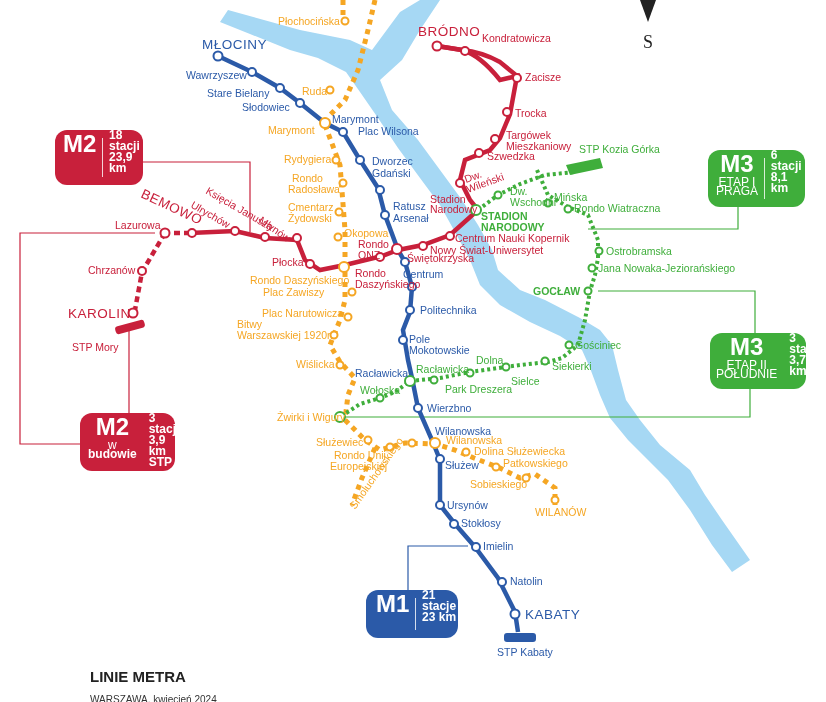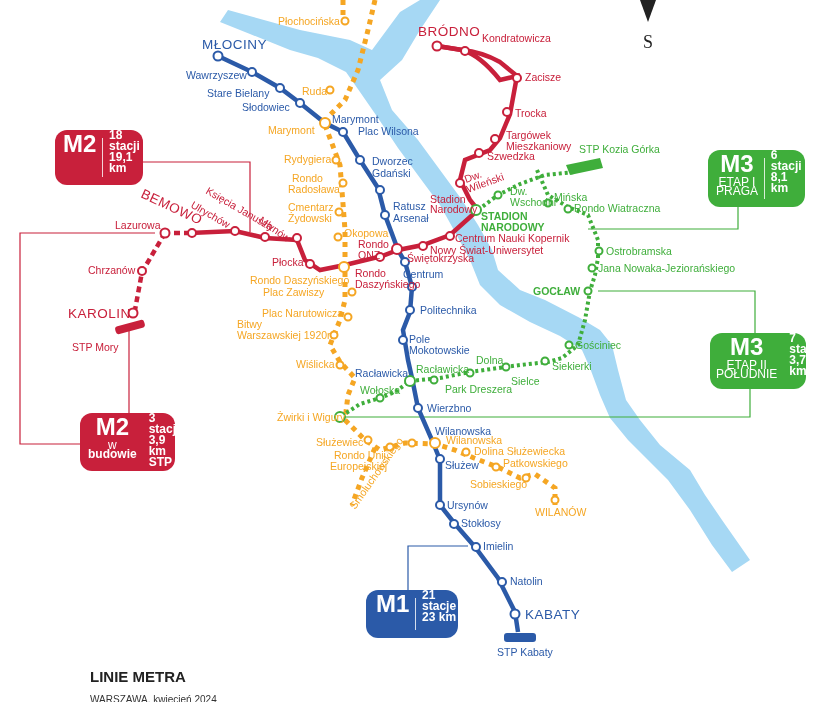--- a/index.html
+++ b/index.html
@@ -260,21 +260,21 @@
     <text x="470" y="488">Sobieskiego</text>
     <text x="535" y="516">WILANÓW</text>
   </g>
 </svg>
 
 <div class="badge" style="left:55px;top:130px;width:88px;height:55px;background:#c8203b;padding-left:8px;box-sizing:border-box;">
   <span class="code">M2</span>
   <span class="sep"></span>
   <div class="info">
       <div>18 stacji</div>
-      <div>19,1 km</div>
+      <div>23,9 km</div>
     </div>
 </div>
 
 <div class="badge" style="left:80px;top:413px;width:95px;height:58px;background:#c8203b;padding-left:8px;box-sizing:border-box;">
   <div style="text-align:center;">
     <div class="code">M2</div>
     <div class="sub">w</div>
     <div class="sub" style="font-weight:bold;">budowie</div>
   </div>
   <span class="sep"></span>
@@ -299,21 +299,21 @@
 </div>
 
 <div class="badge" style="left:710px;top:333px;width:96px;height:56px;background:#3fae3b;padding-left:6px;box-sizing:border-box;">
   <div style="text-align:center;">
     <div class="code">M3</div>
     <div class="sub">ETAP II</div>
     <div class="sub">POŁUDNIE</div>
   </div>
   <span class="sep"></span>
   <div class="info">
-      <div>7 stacji</div>
+      <div>3 stacji</div>
       <div>3,7 km</div>
     </div>
 </div>
 
 <div class="badge" style="left:366px;top:590px;width:92px;height:48px;background:#2b5aa8;padding-left:10px;box-sizing:border-box;">
   <span class="code">M1</span>
   <span class="sep"></span>
   <div class="info">
       <div>21 stacje</div>
       <div>23 km</div>

